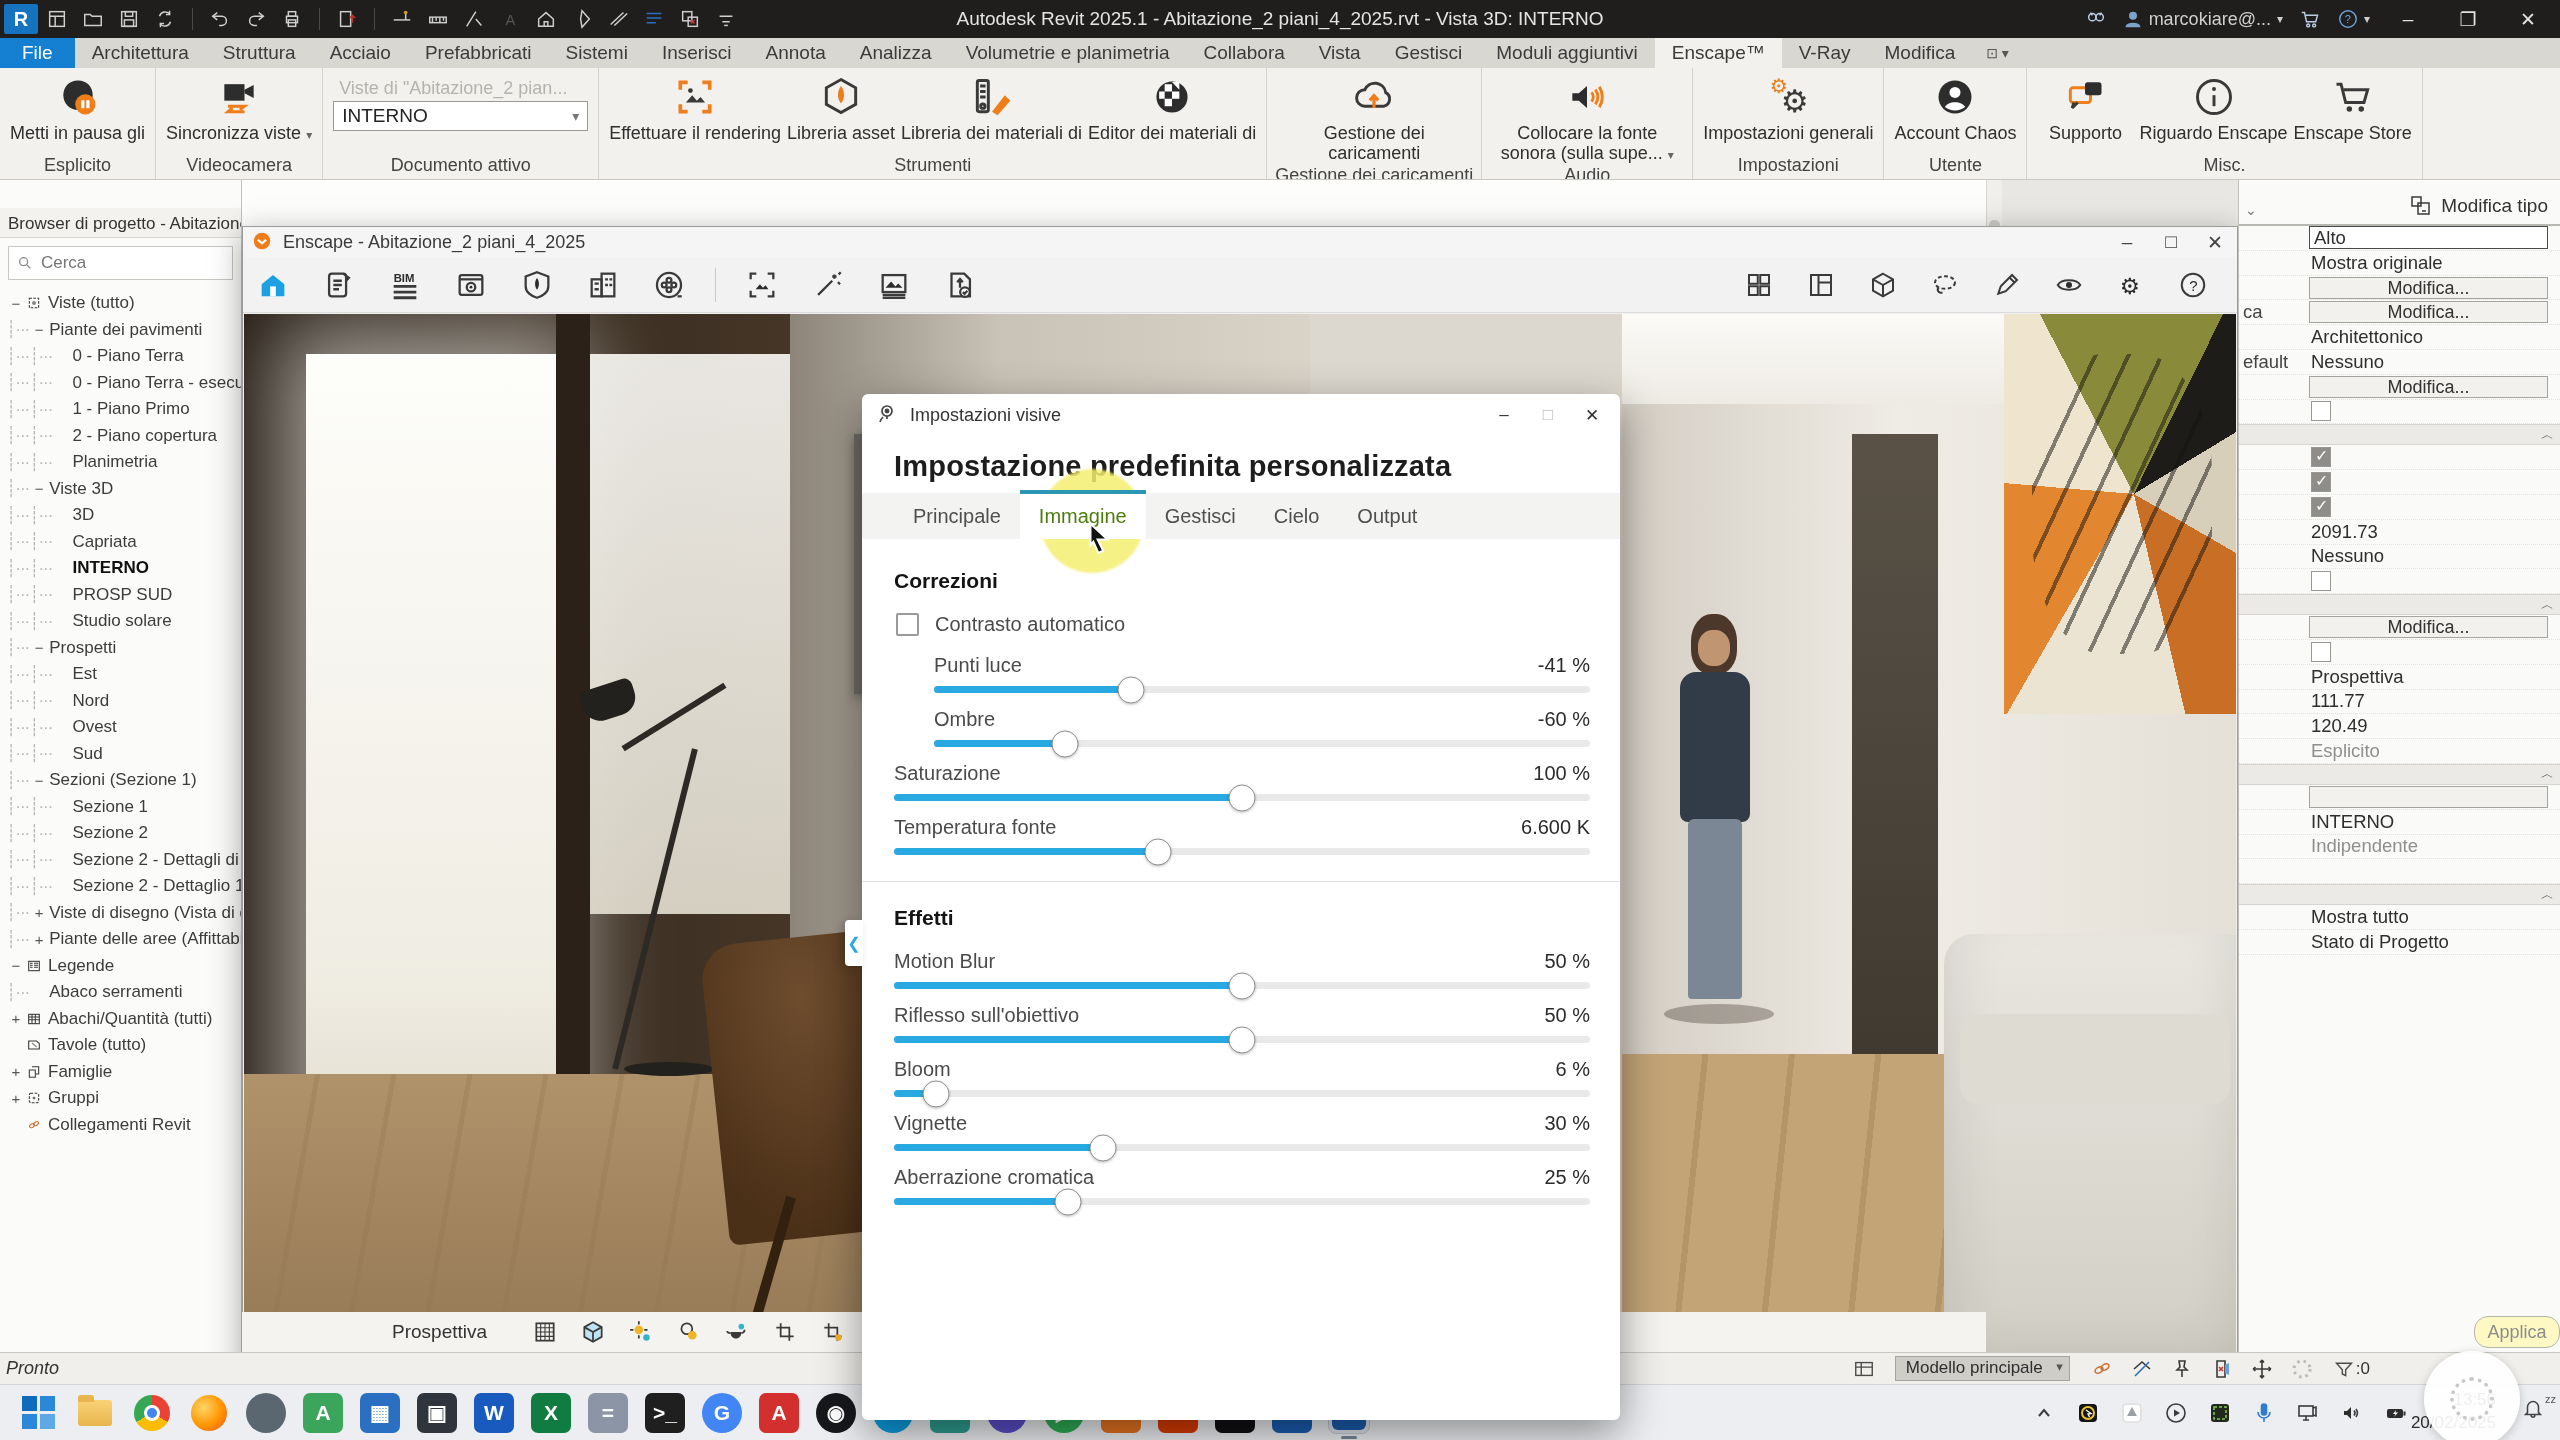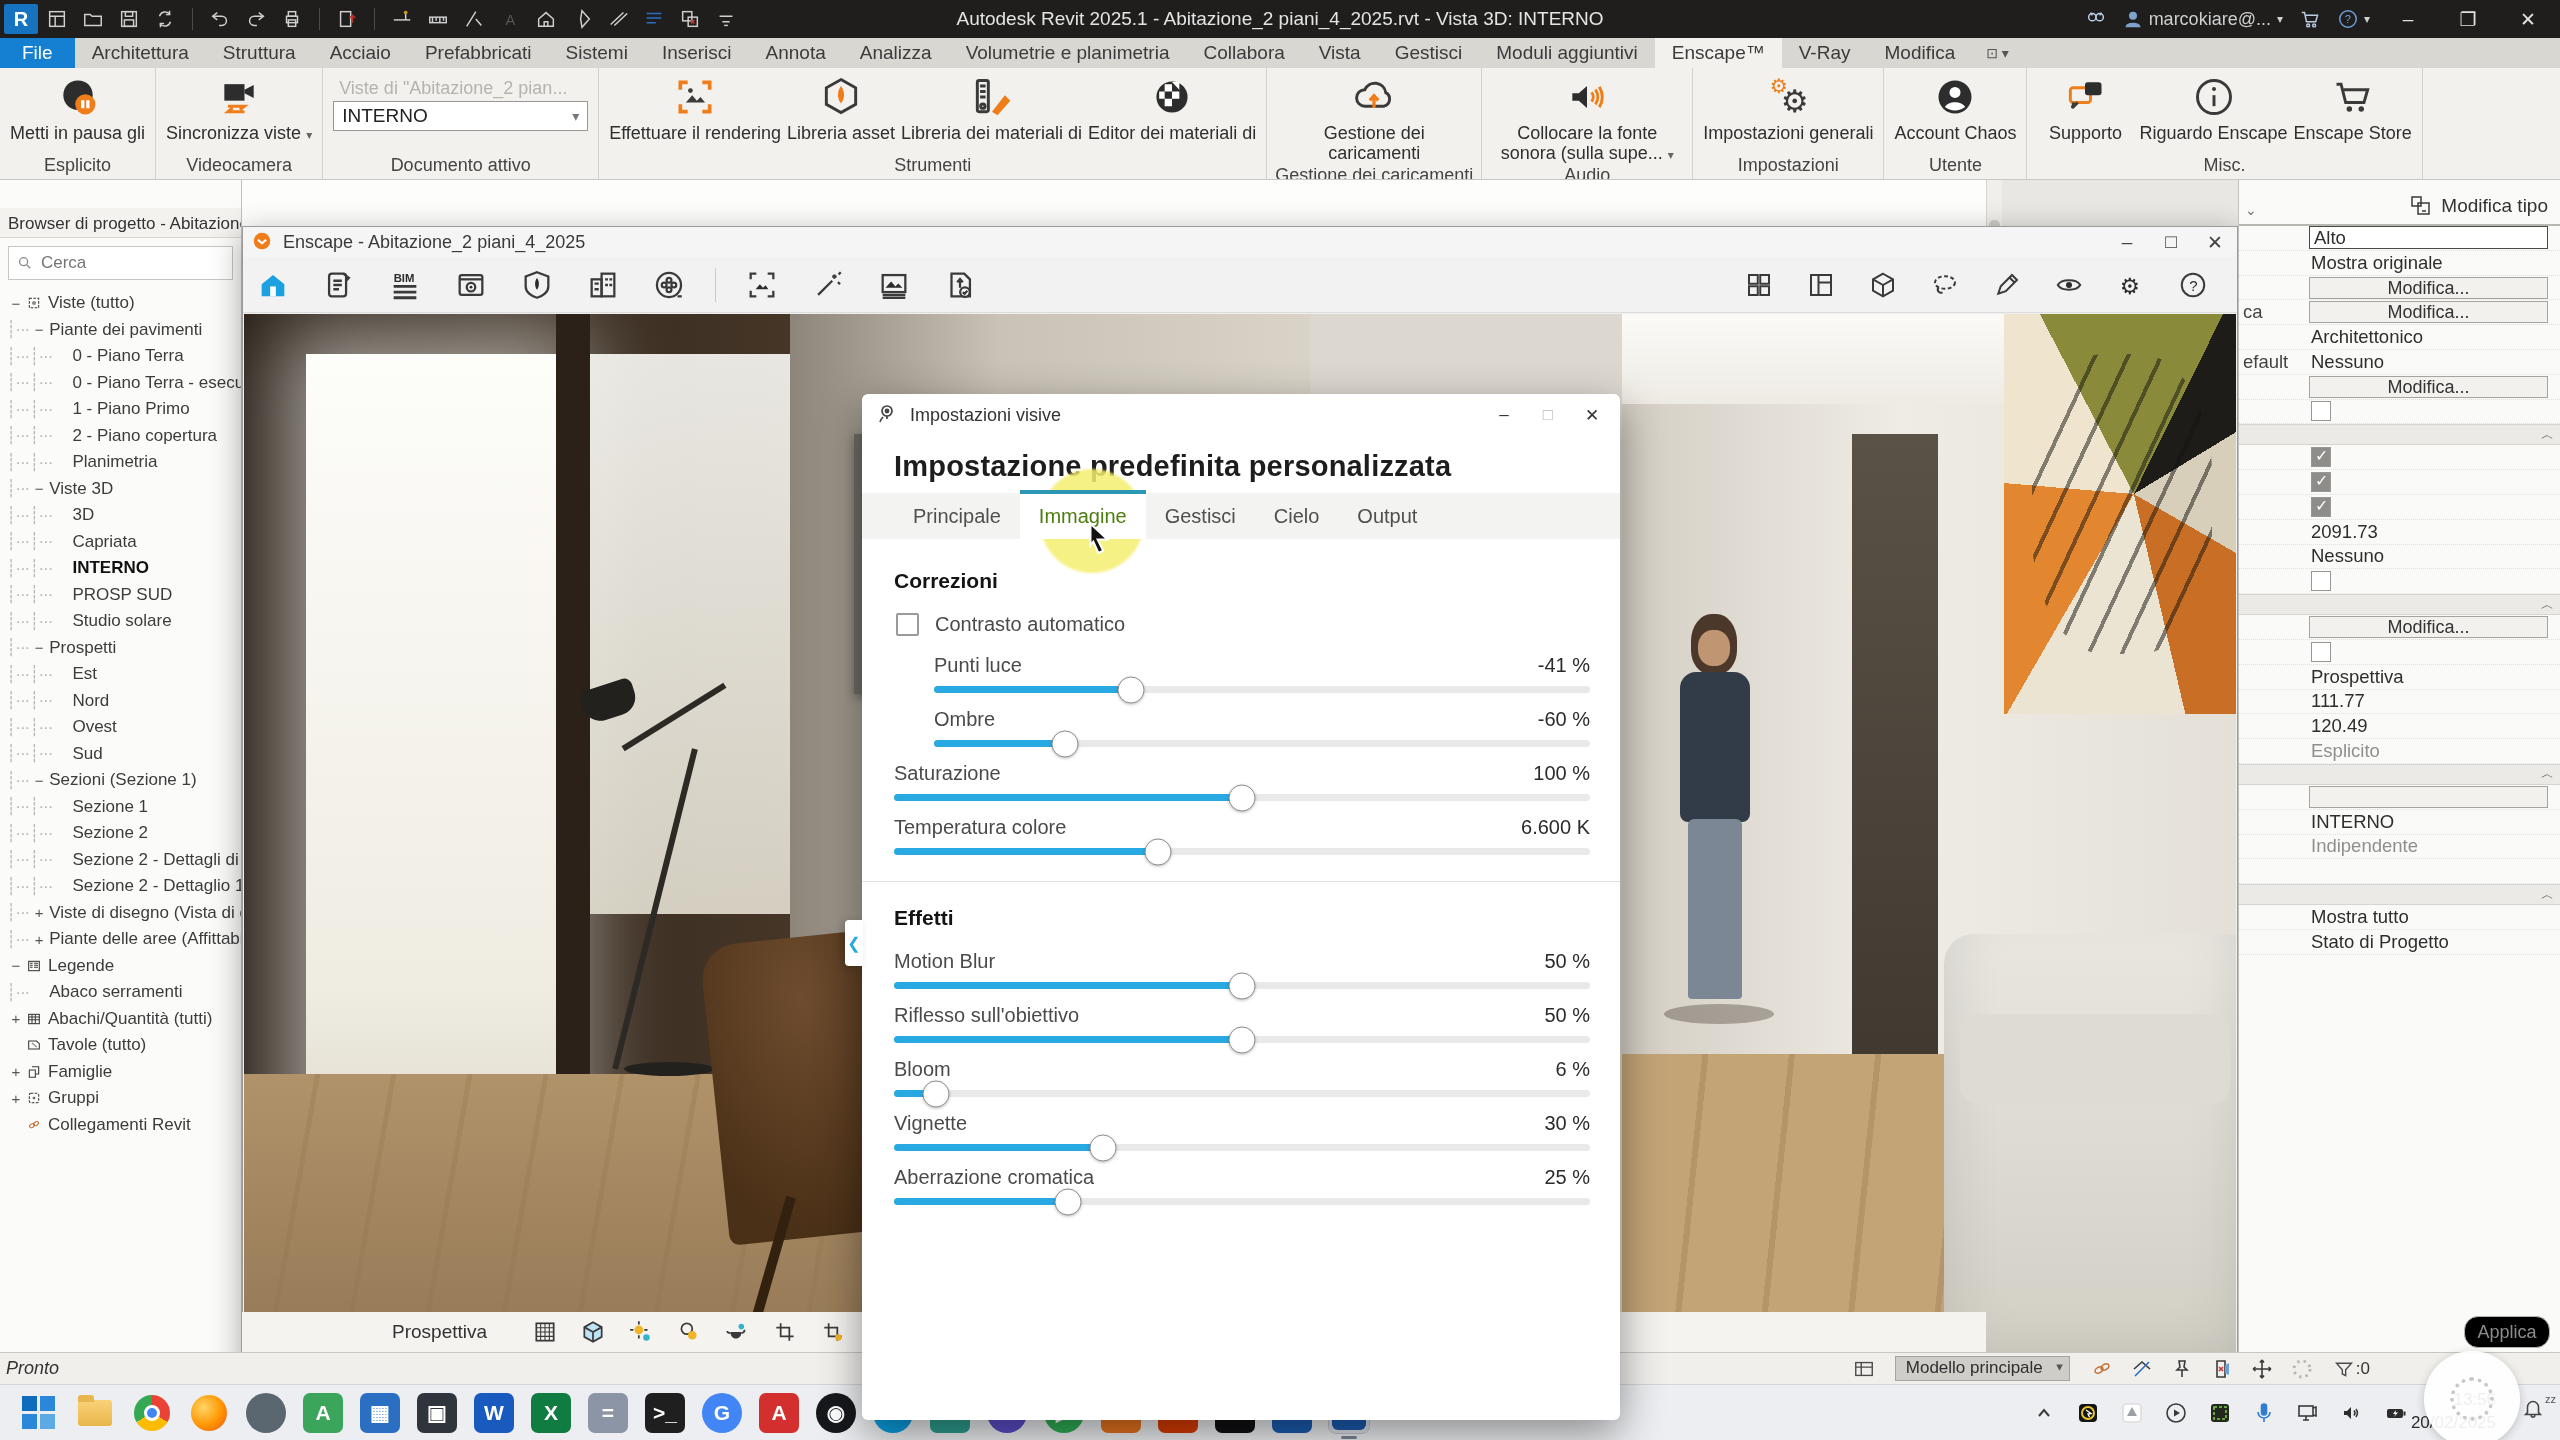--- a/index.html
+++ b/index.html
@@ -101,21 +101,21 @@
   .prow { height:24.8px; display:flex; align-items:center; padding-left:4px; border-bottom:1px dotted #e3e1dd; }
   .prow .frag { width:66px; color:#444; flex:none; overflow:hidden; }
   .prow .pval { flex:1; padding-left:2px; white-space:nowrap; overflow:hidden; }
   .prow .pval.gray { color:#8f8f8f; }
   .prow .pbtn { flex:1; margin:1px 12px 1px 0; border:1px solid #a6a49f; background:#f2f1ee; text-align:center; font-size:18px; height:22px; line-height:20px; color:#333; }
   .prow .valbox { flex:1; margin-right:12px; border:1.6px solid #4a4a4a; background:#fff; height:23px; line-height:21px; padding-left:4px; }
   .prow .pchk { width:20px; height:20px; border:1px solid #9a9894; background:#fff; margin-left:2px; }
   .prow .pchk.on { background:#8f8d89; position:relative; }
   .prow .pchk.on::after { content:"✓"; color:#fff; position:absolute; left:3px; top:-2px; font-size:16px; }
   .pband { height:21px; background:#eceae7; border-top:1px solid #d7d5d0; border-bottom:1px solid #d7d5d0; display:flex; align-items:center; justify-content:flex-end; padding-right:6px; color:#555; font-size:13px; }
-  #apply-btn { position:absolute; right:10px; bottom:4px; width:86px; height:32px; border:1px solid #b5b3ae; background:#000000; color:#8c8c8c; font-size:18px; display:flex; align-items:center; justify-content:center; border-radius:14px; }
+  #apply-btn { position:absolute; right:0; bottom:4px; width:86px; height:32px; border:1px solid #b5b3ae; background:#fef9c3; color:#8c8c8c; font-size:18px; display:flex; align-items:center; justify-content:center; border-radius:14px; }
 
   
   #vscroll { position:absolute; left:1986px; top:0; width:16px; height:1114px; background:#f0efec; border-left:1px solid #d8d6d1; }
   #vscroll .thumbv { position:absolute; left:2px; top:40px; width:11px; height:200px; background:#cfcdc8; border-radius:5px; }
   #hscroll { position:absolute; left:242px; top:1114px; width:1744px; height:16px; background:#f0efec; }
   #hscroll .thumbh { position:absolute; left:300px; top:2px; width:500px; height:11px; background:#cfcdc8; border-radius:5px; }
   #corner-tools { position:absolute; left:2006px; top:1116px; display:flex; gap:10px; align-items:center; color:#3d5a80; font-size:16px; }
 
   
   #viewbar { position:absolute; left:242px; top:1132px; width:1744px; height:40px; background:#f4f3f0; display:flex; align-items:center; gap:18px; padding-left:150px; font-size:19px; color:#333; }
@@ -1117,21 +1117,21 @@
               <span>Saturazione</span>
               <span class="sval">100 %</span>
             </div>
       <div class="track">
               <div class="fill" style="width:50%;"></div>
               <div class="thumb" style="left:50%;"></div>
             </div>
           </div>
           <div class="srow">
             <div class="shead">
-              <span>Temperatura colore</span>
+              <span>Temperatura fonte</span>
               <span class="sval">6.600 K</span>
             </div>
       <div class="track">
               <div class="fill" style="width:38%;"></div>
               <div class="thumb" style="left:38%;"></div>
             </div>
           </div>
           <div class="dlg-divider"></div>
           <div class="sect-title">Effetti</div>
           <div class="srow">

